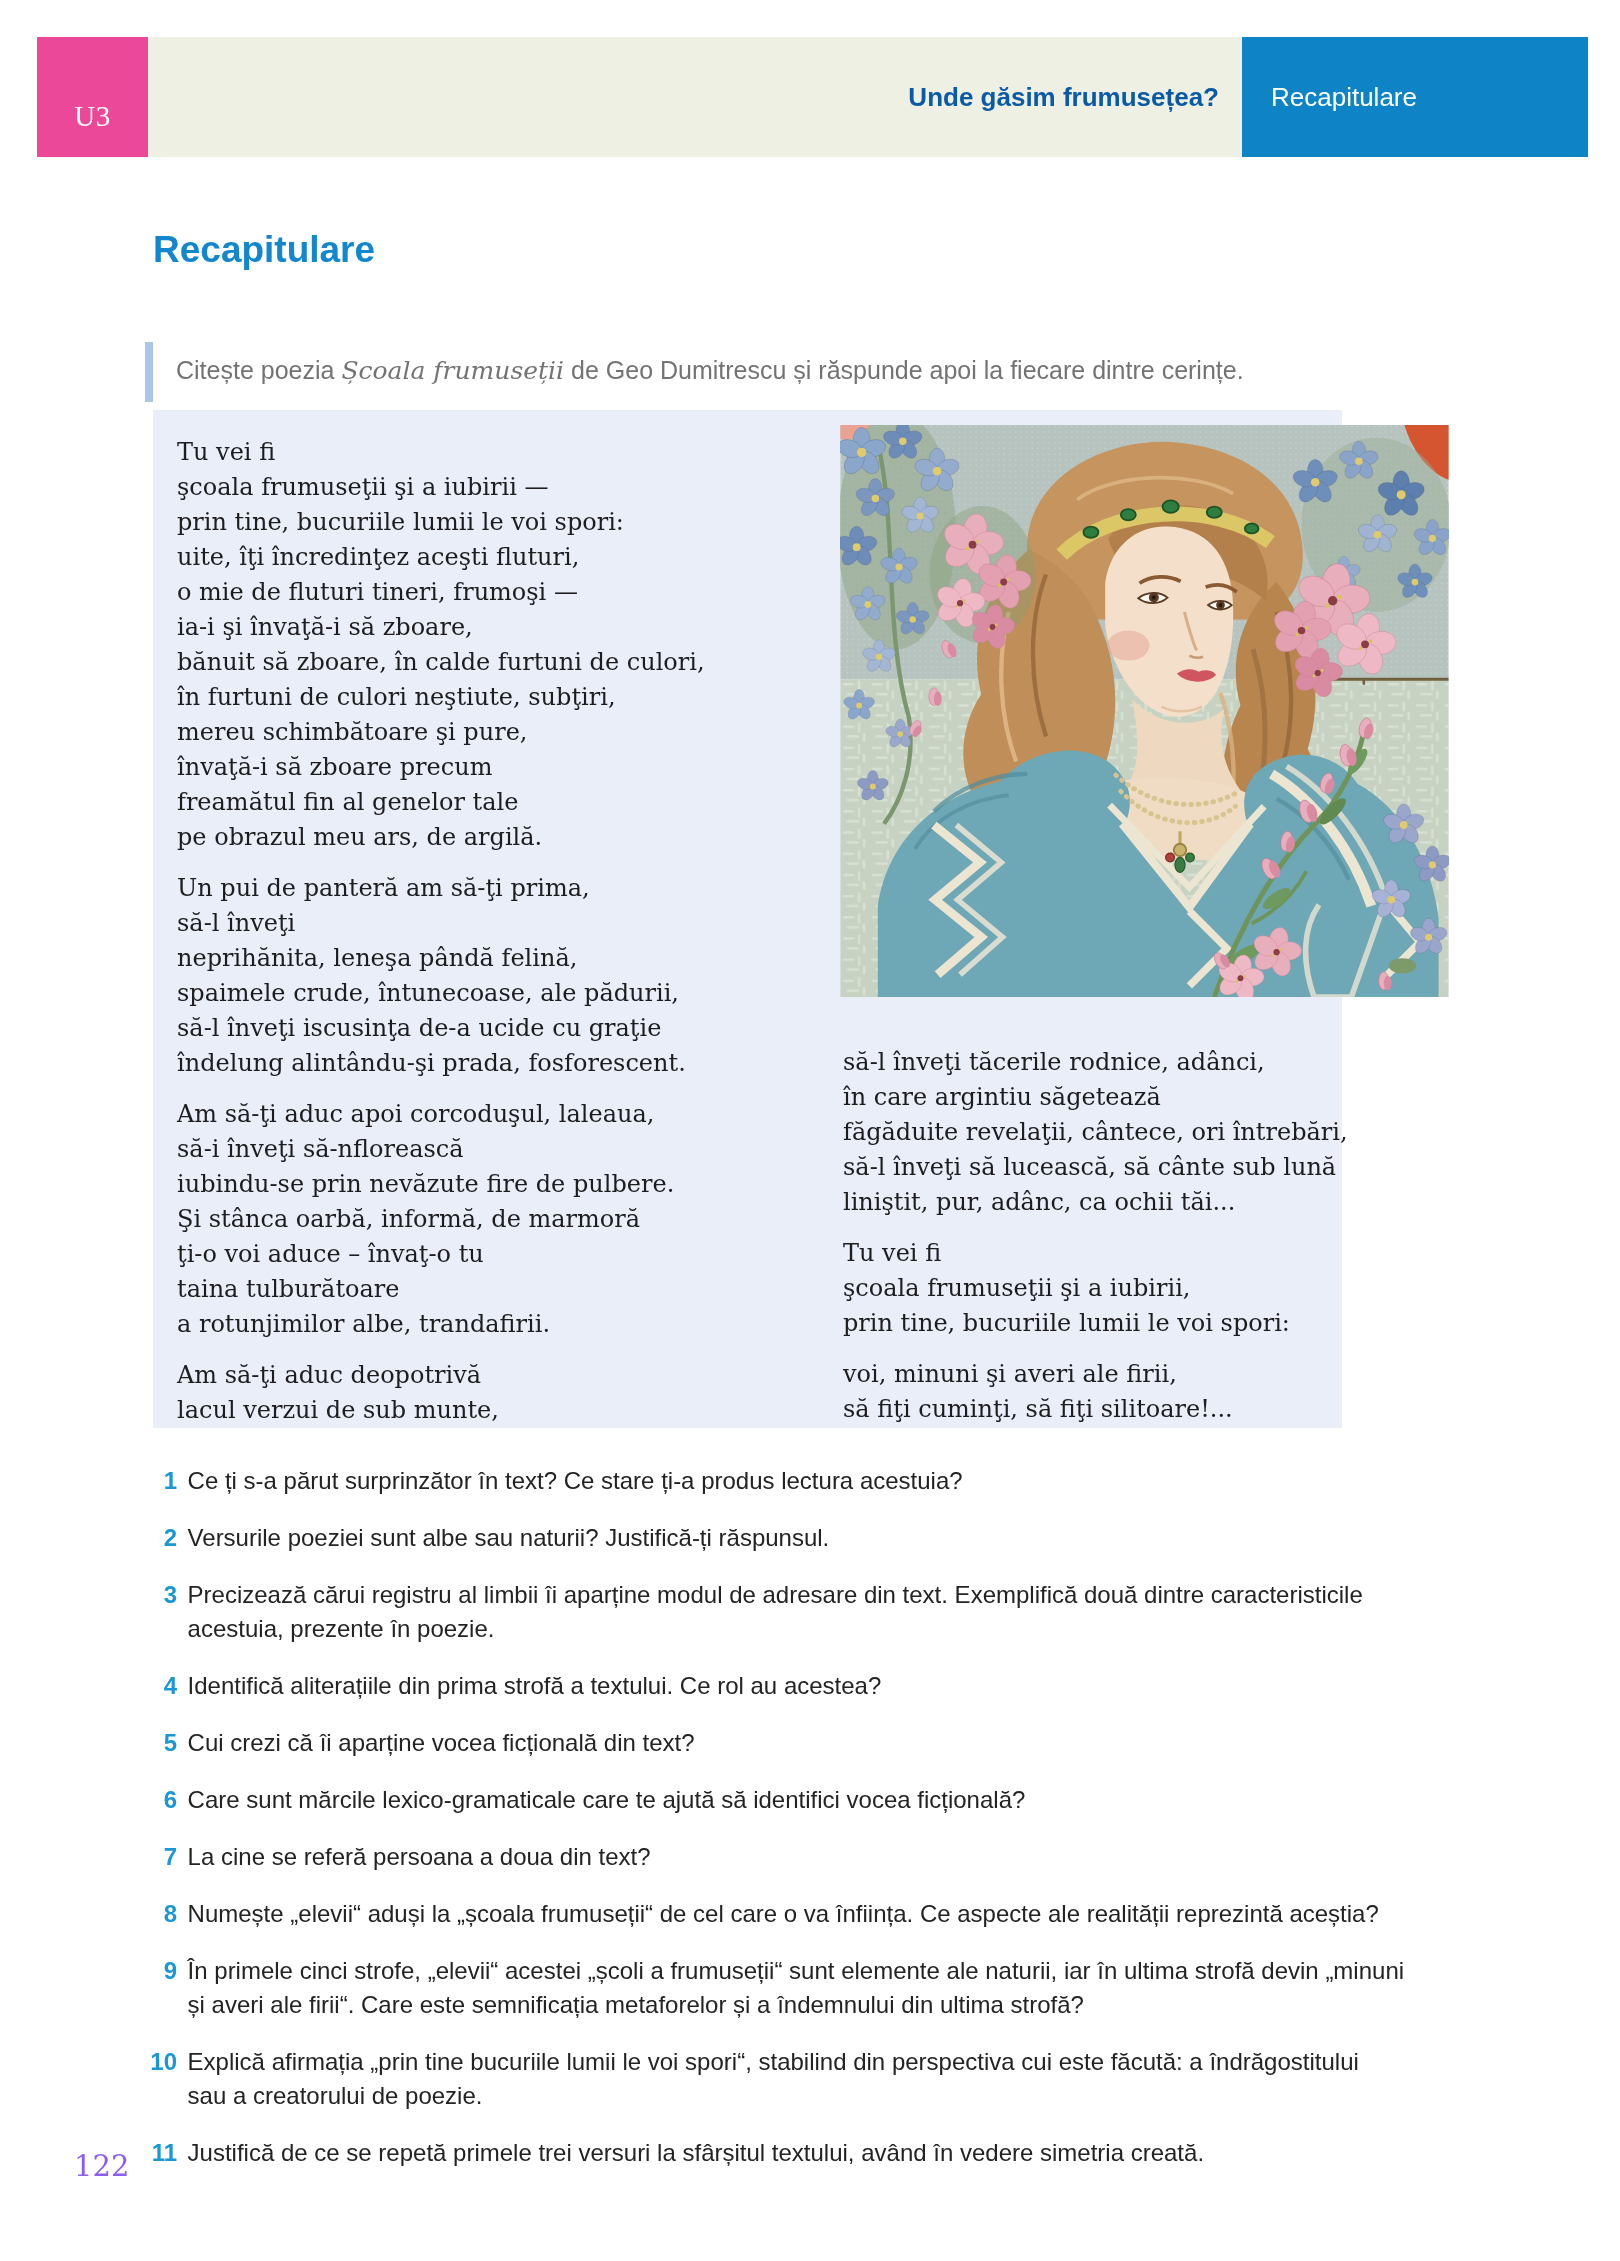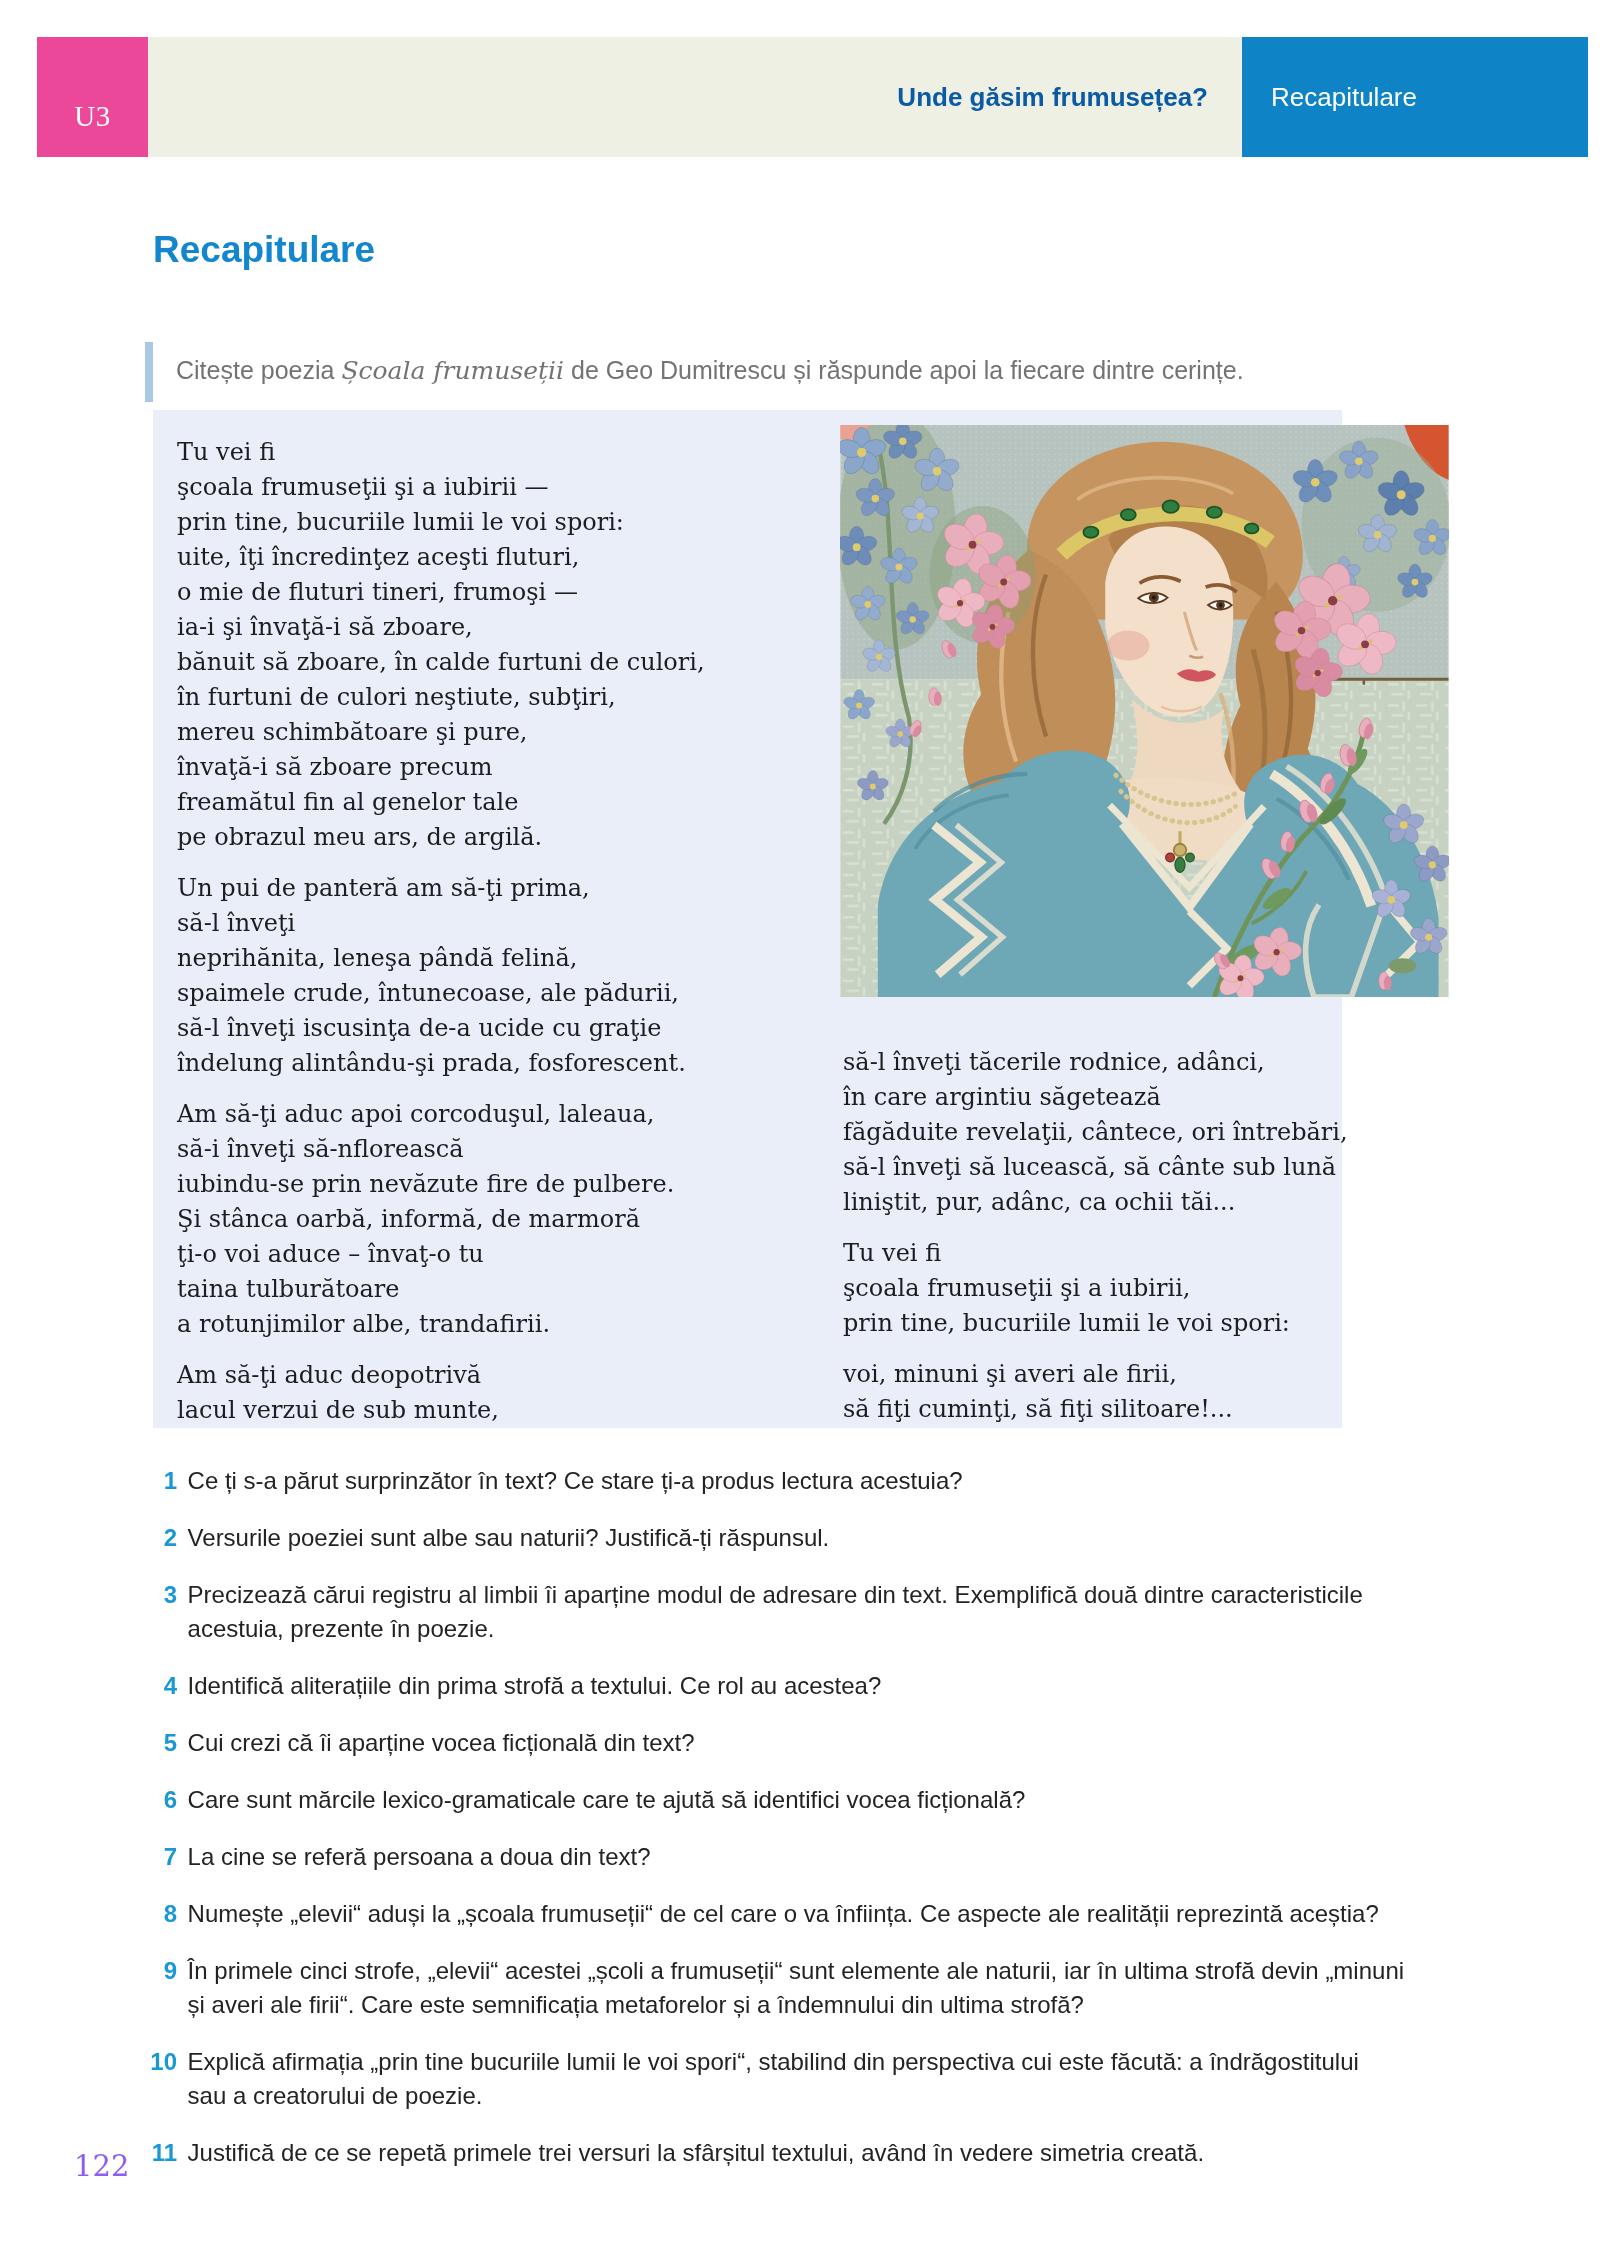--- a/index.html
+++ b/index.html
@@ -4,21 +4,21 @@
 <style>
   html,body{margin:0;padding:0;background:#ffffff;}
   .page{position:relative;width:1620px;height:2261px;background:#ffffff;overflow:hidden;
         font-family:"Liberation Sans",sans-serif;color:#222;}
   
   .band{position:absolute;top:37px;left:37px;width:1552px;height:120px;}
   .unit{position:absolute;left:0;top:0;width:111px;height:120px;background:#ec4899;color:#fff;
         font-size:29px;font-weight:400;display:flex;align-items:center;justify-content:center;
         padding-top:39px;box-sizing:border-box;letter-spacing:0.6px;font-family:Liberation Serif, serif;}
   .band-light{position:absolute;left:111px;top:0;width:1094px;height:120px;background:#eef0e3;
-        display:flex;align-items:center;justify-content:flex-end;padding-right:34px;box-sizing:border-box;}
+        display:flex;align-items:center;justify-content:flex-end;padding-right:23px;box-sizing:border-box;}
   .band-title{color:#0b5aa5;font-weight:bold;font-size:26px;}
   .tab{position:absolute;left:1205px;top:0;width:346px;height:120px;background:#0e83c6;color:#ffffff;
         display:flex;align-items:center;padding-left:29px;font-size:26px;box-sizing:border-box;}
   
   .h1{position:absolute;left:153px;top:229px;font-size:37px;font-weight:bold;color:#1287cd;}
   
   .instr{position:absolute;left:145px;top:342px;display:flex;}
   .instr-bar{width:8px;height:60px;background:#a9c7e6;margin-right:23px;flex:none;}
   .instr-text{font-size:25px;color:#737373;margin-top:13.7px;white-space:nowrap;}
   .instr-text i{font-family:"DejaVu Serif",serif;}

